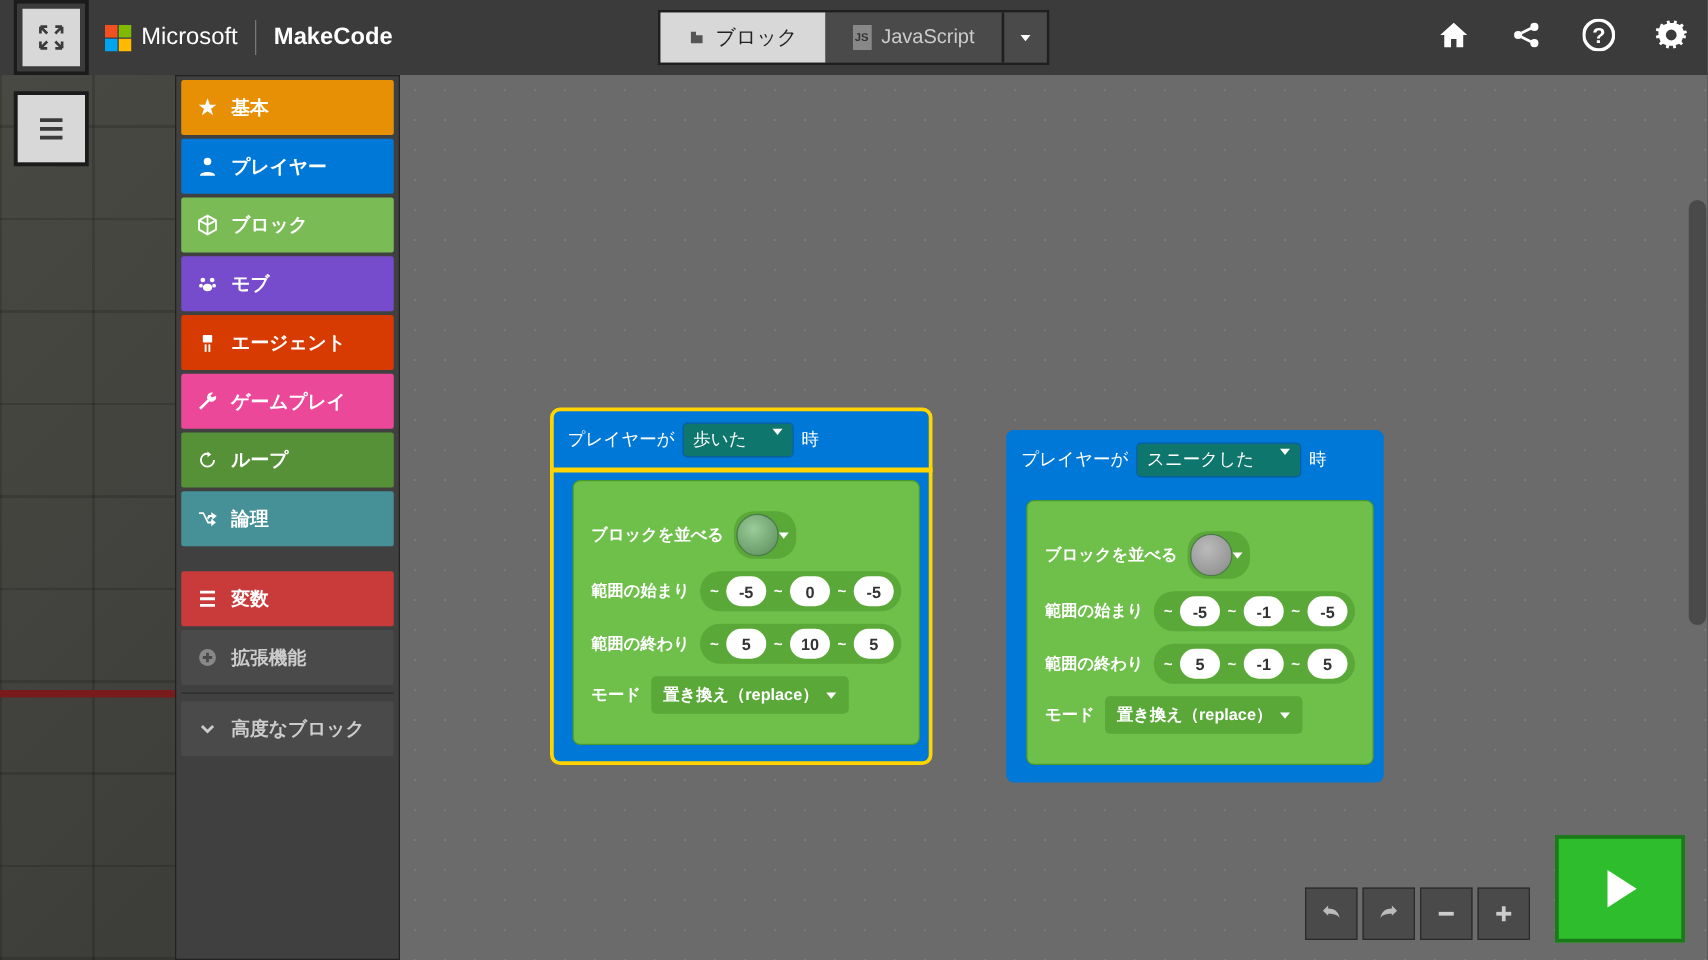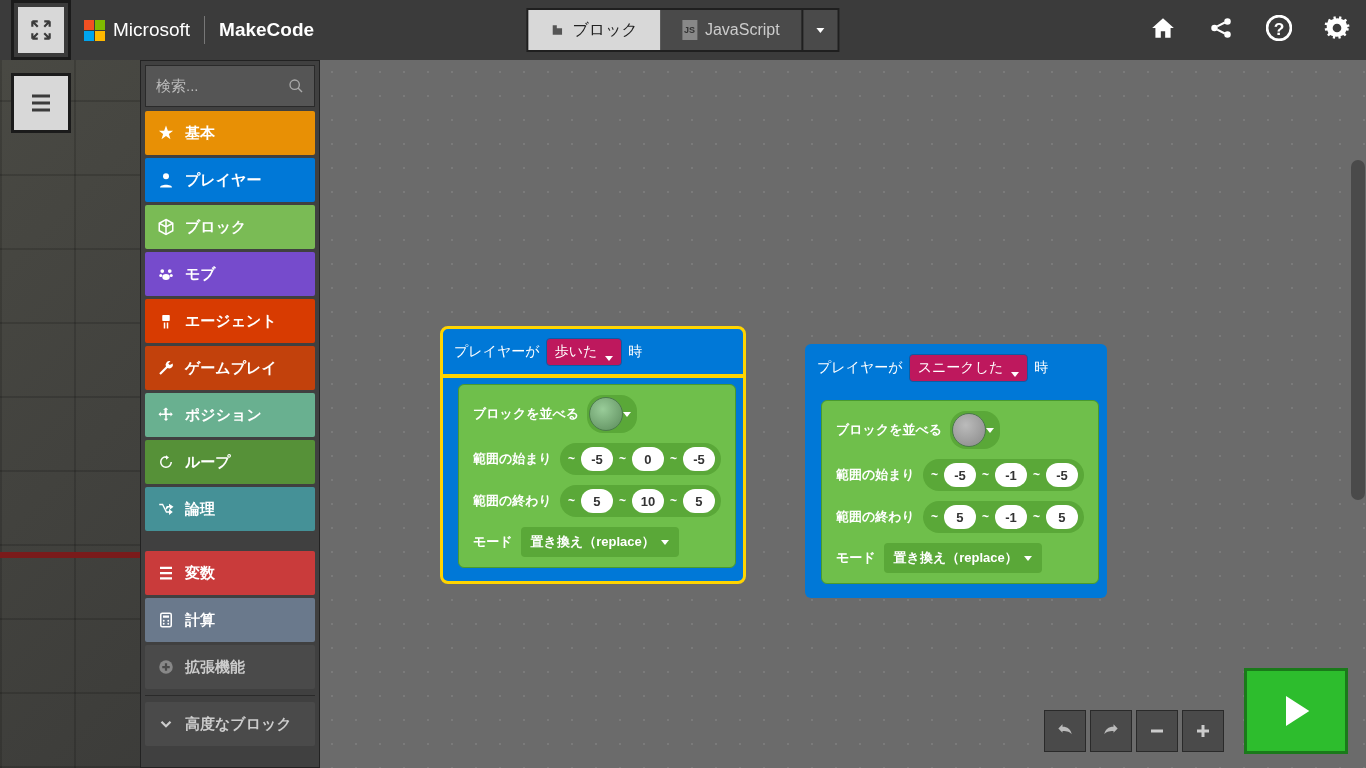--- a/index.html
+++ b/index.html
@@ -38,24 +38,24 @@
   .cat.muted { background:#4a4a4a; color:#ccc; }
 
   
   .canvas { position:absolute; top:60px; left:320px; right:0; bottom:0; background:#6b6b6b; background-image: radial-gradient(circle, #7a7a7a 1px, transparent 1px); background-size:24px 24px; z-index:3; }
   .canvas .scrollbar-v { position:absolute; right:1px; top:100px; width:14px; height:340px; background:#4a4a4a; border-radius:7px; }
 
   
   .evblock { position:absolute; }
   .ev-hat { background:#0078d7; border-radius:6px 6px 0 0; padding:10px 12px; display:flex; align-items:center; color:#fff; font-size:14px; font-weight:normal; gap:6px; }
   .ev-hat.selected { outline:3px solid #ffd400; outline-offset:-1px; }
-  .ev-dd { background:#be185d; border:1px solid #0a5da6; border-radius:4px; padding:4px 8px; display:flex; align-items:flex-end; gap:8px; }
+  .ev-dd { background:#0f766e; border:1px solid #0a5da6; border-radius:4px; padding:4px 8px; display:flex; align-items:flex-start; gap:21px; }
   .ev-body { background:#0078d7; padding:8px 8px 14px 16px; border-radius:0 0 6px 6px; min-width:200px; }
   .ev-body.selected { outline:3px solid #ffd400; outline-offset:-1px; border-top:none; }
-  .inner { background:#6fbf4b; border-radius:6px; padding:10px 14px; color:#fff; font-size:13px; font-weight:bold; display:flex; flex-direction:column; gap:10px; border:1px solid #4a9a2e; }
+  .inner { background:#6fbf4b; border-radius:6px; padding:24px 14px; color:#fff; font-size:13px; font-weight:bold; display:flex; flex-direction:column; gap:10px; border:1px solid #4a9a2e; }
   .row { display:flex; align-items:center; gap:8px; white-space:nowrap; }
   .cube { width:34px; height:34px; background:radial-gradient(circle at 40% 35%,#9c9,#5a8a5a); border-radius:50%; border:1px solid #4a7a4a; position:relative; }
   .cube.grey { background:radial-gradient(circle at 40% 35%,#bbb,#888); }
   .cube-dd { background:#5aa838; border-radius:16px; padding:2px 6px 2px 2px; display:flex; align-items:center; }
   .posgroup { background:#5aa838; border-radius:16px; padding:4px 6px; display:flex; align-items:center; gap:4px; }
   .tilde { color:#fff; font-size:12px; padding:0 2px;}
   .numpill { background:#fff; color:#333; border-radius:12px; min-width:32px; height:24px; display:flex; align-items:center; justify-content:center; font-size:13px; font-weight:bold; padding:0 8px;}
   .modepill { background:#5aa838; border-radius:4px; padding:6px 10px; display:flex; align-items:center; gap:6px; font-size:13px; }
   .caret-d { width:0;height:0;border-left:4px solid transparent;border-right:4px solid transparent;border-top:5px solid #fff; display:inline-block;}
 
@@ -124,27 +124,20 @@
   </div>
 </div>
 
 <div class="side-ctrl">
   <svg width="30" height="24" viewBox="0 0 24 24">
       <path d="M3 5h18M3 12h18M3 19h18" stroke="#3b3b3b" stroke-width="3"></path>
     </svg>
 </div>
 
 <div class="toolbox">
-  <div class="search">
-    <span>検索...</span>
-    <svg width="16" height="16" viewBox="0 0 24 24">
-        <circle cx="10" cy="10" r="7" fill="none" stroke="#aaa" stroke-width="2"></circle>
-        <path d="M15 15l6 6" stroke="#aaa" stroke-width="2"></path>
-      </svg>
-  </div>
   <div class="cat" style="background:#e89005;">
       <svg viewBox="0 0 24 24">
         <path d="M12 2l2.5 7h7l-5.7 4.3 2.2 7L12 16l-6 4.3 2.2-7L2.5 9h7z"></path>
       </svg>
       <span>基本</span>
     </div>
   <div class="cat" style="background:#0078d7;">
       <svg viewBox="0 0 24 24">
         <circle cx="12" cy="7" r="4"></circle>
         <path d="M4 22c0-5 16-5 16 0z"></path>
@@ -169,60 +162,43 @@
       <span>モブ</span>
     </div>
   <div class="cat" style="background:#d83b01;">
       <svg viewBox="0 0 24 24">
         <rect x="7" y="4" width="10" height="8" rx="1"></rect>
         <rect x="9" y="14" width="2" height="8"></rect>
         <rect x="13" y="14" width="2" height="8"></rect>
       </svg>
       <span>エージェント</span>
     </div>
-  <div class="cat" style="background:#c2410c;">
+  <div class="cat" style="background:#ec4899;">
       <svg viewBox="0 0 24 24">
         <path d="M21 6a5 5 0 01-7 6L5 21l-2-2 9-9a5 5 0 016-7l-3 3 2 2z"></path>
       </svg>
       <span>ゲームプレイ</span>
     </div>
-  <div class="cat" style="background:#69b090;">
-      <svg viewBox="0 0 24 24">
-        <path d="M12 2l3 3h-2v5h5V8l3 3-3 3v-2h-5v5h2l-3 3-3-3h2v-5H5v2l-3-3 3-3v2h5V5H8z"></path>
-      </svg>
-      <span>ポジション</span>
-    </div>
   <div class="cat" style="background:#569138;">
       <svg viewBox="0 0 24 24">
         <path d="M12 4a8 8 0 108 8h-2a6 6 0 11-6-6V3l4 3-4 3z"></path>
       </svg>
       <span>ループ</span>
     </div>
   <div class="cat" style="background:#459197;">
       <svg viewBox="0 0 24 24">
         <path d="M3 7h4l5 10h4v3l5-4-5-4v3h-3L8 5H3zm13-2v3h-3l-1.5 3 1 2L15 10h2v3l5-4z"></path>
       </svg>
       <span>論理</span>
     </div>
   <div class="cat" style="background:#c93b3b;margin-top:20px;">
       <svg viewBox="0 0 24 24">
         <path d="M4 5h16M4 12h16M4 19h16" stroke="#fff" stroke-width="3"></path>
       </svg>
       <span>変数</span>
-    </div>
-  <div class="cat" style="background:#6a798c;">
-      <svg viewBox="0 0 24 24">
-        <rect x="5" y="3" width="14" height="18" rx="2" fill="none" stroke="#fff" stroke-width="2"></rect>
-        <rect x="8" y="6" width="8" height="3" fill="#fff"></rect>
-        <circle cx="9" cy="13" r="1.2" fill="#fff"></circle>
-        <circle cx="15" cy="13" r="1.2" fill="#fff"></circle>
-        <circle cx="9" cy="17" r="1.2" fill="#fff"></circle>
-        <circle cx="15" cy="17" r="1.2" fill="#fff"></circle>
-      </svg>
-      <span>計算</span>
     </div>
   <div class="cat muted">
       <svg viewBox="0 0 24 24">
         <circle cx="12" cy="12" r="9" fill="#888"></circle>
         <path d="M12 7v10M7 12h10" stroke="#4a4a4a" stroke-width="3"></path>
       </svg>
       <span>拡張機能</span>
     </div>
   <div style="height:1px;background:#2a2a2a;margin:6px 4px;"></div>
   <div class="cat muted">

